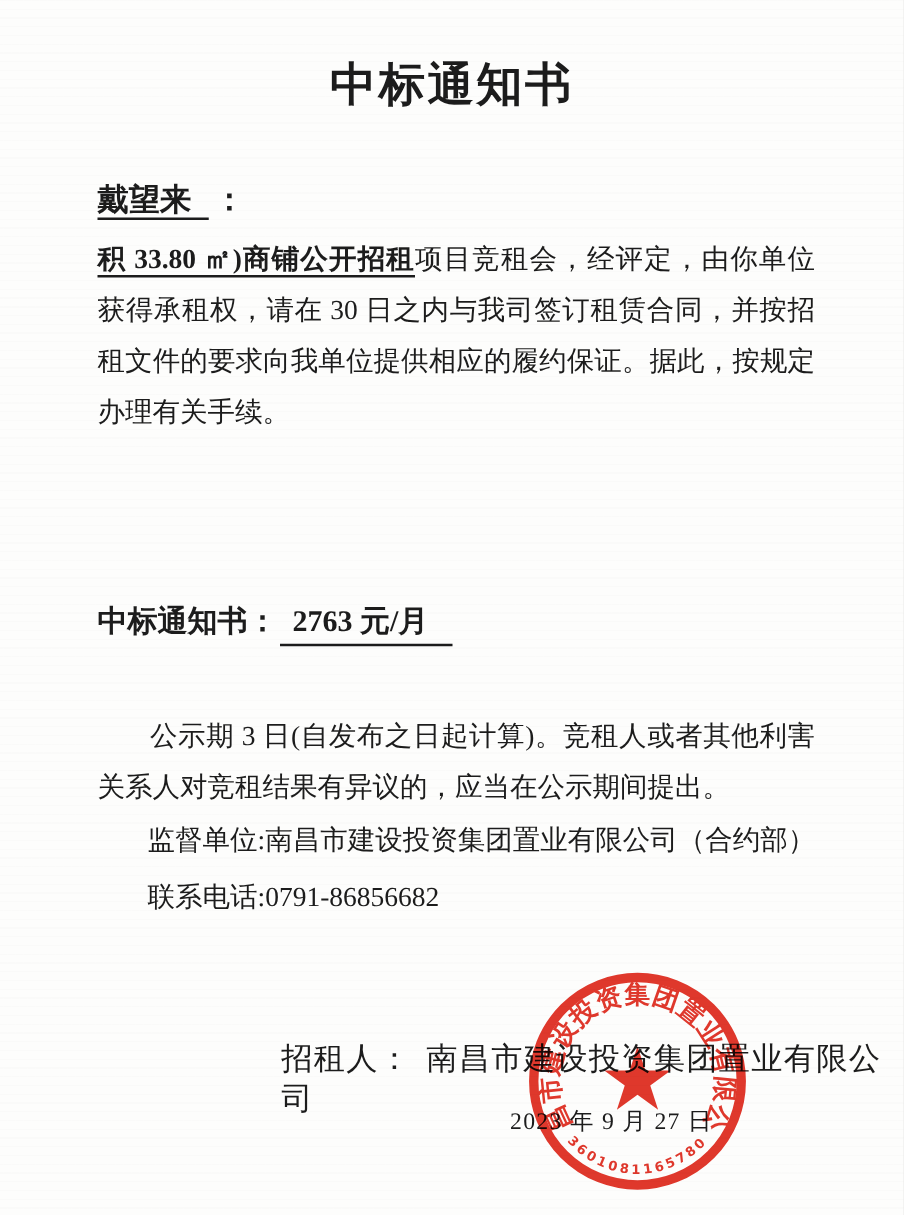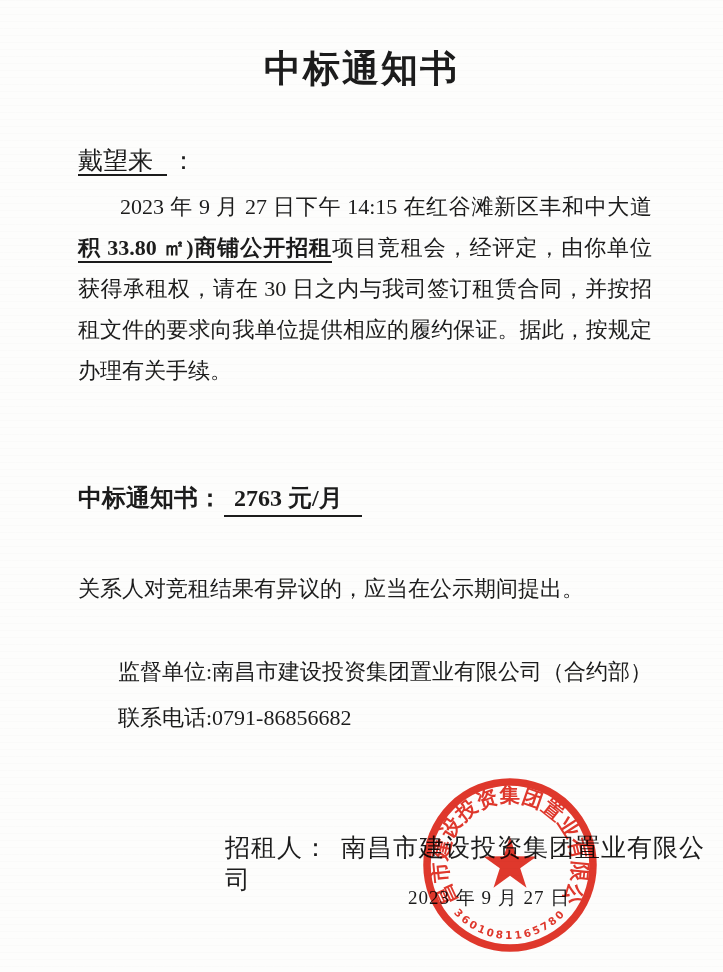--- a/index.html
+++ b/index.html
@@ -14,21 +14,21 @@
     font-family:"Liberation Serif","DejaVu Serif",serif;
     color:#1c1c1c;
   }
   .abs{position:absolute;}
   .doc-title{
     top:44px;left:0;width:723px;height:50px;
     text-align:center;font-size:37px;font-weight:700;
     letter-spacing:2px;line-height:50px;
   }
   .recipient{
-    top:146px;left:78px;font-size:25px;font-weight:400;line-height:30px;
+    top:146px;left:78px;font-size:25px;font-weight:700;line-height:30px;
   }
   .recipient .name{border-bottom:2px solid #1c1c1c;padding-right:14px;}
   .recipient .colon{margin-left:4px;}
   .para1{top:186px;left:78px;width:574px;font-size:22px;}
   .para2a{top:568px;left:78px;width:574px;font-size:22px;}
   .para2b{top:649px;left:78px;width:600px;font-size:22px;}
   .ln{display:block;line-height:41px;text-align:justify;text-align-last:justify;}
   .para2b .ln{line-height:45.5px;}
   .ln.first{text-indent:42px;}
   .ln.loose{text-align:center;text-align-last:left;}
@@ -51,30 +51,30 @@
 </head>
 <body>
 
 <div class="page">
 
   <div class="abs doc-title">中标通知书</div>
 
   <div class="abs recipient"><span class="name">戴望来</span><span class="colon">：</span></div>
 
   <div class="abs para1">
-    <span class="ln first">2023 年 9 月 27 日下午 14:15 在红谷滩新区丰和中大道</span>
     <span class="ln"><span class="bu">积 33.80 ㎡)商铺公开招租</span><span>项目竞租会，经评定，由你单位</span></span>
     <span class="ln">获得承租权，请在 30 日之内与我司签订租赁合同，并按招</span>
     <span class="ln">租文件的要求向我单位提供相应的履约保证。据此，按规定</span>
     <span class="ln loose">办理有关手续。</span>
   </div>
 
   <div class="abs result-line"><span class="lbl">中标通知书：</span><span class="val">2763 元/月</span></div>
 
   <div class="abs para2a">
+    <span class="ln first">公示期 3 日(自发布之日起计算)。竞租人或者其他利害</span>
     <span class="ln loose">关系人对竞租结果有异议的，应当在公示期间提出。</span>
   </div>
 
   <div class="abs para2b">
     <span class="ln loose ind">监督单位:南昌市建设投资集团置业有限公司（合约部）</span>
     <span class="ln loose ind">联系电话:0791-86856682</span>
   </div>
 
   <div class="abs signature"><span>招租人：</span><span class="gap"></span><span>南昌市建设投资集团置业有限公司</span></div>
 

